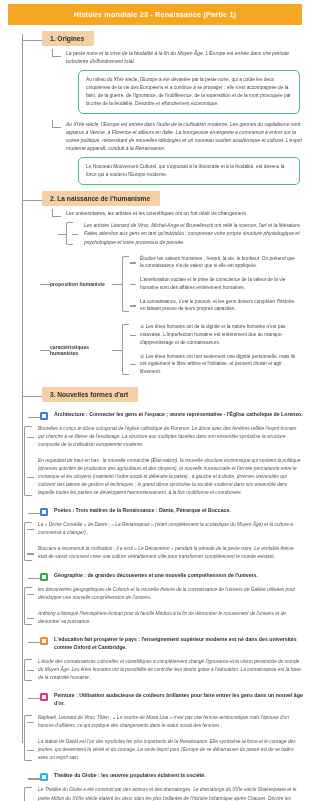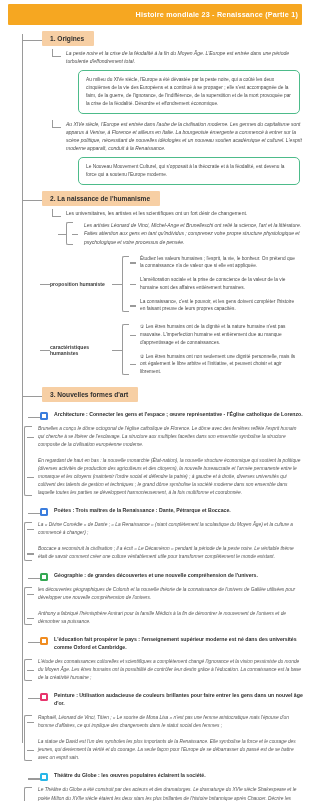--- a/index.html
+++ b/index.html
@@ -11,21 +11,21 @@
   .page{position:relative;width:310px;height:801px;box-sizing:border-box;padding:0;}
 
   
   .titlebar{
     margin:4px 8px 0 8px;
     background:#f6a721;
     color:#ffffff;
     font-weight:bold;
     font-size:7.2px;
     letter-spacing:.2px;
-    text-align:right;
+    text-align:center;
     padding:6px 4px 6px 4px;
     border-radius:1px;
   }
 
   
   .trunk{position:absolute;left:22px;top:30px;width:1.2px;height:709px;background:#9a9a9a;}
 
   .section{position:relative;margin:0;}
   .sec-head-row{position:relative;height:18px;margin-top:6px;}
   .sec-elbow{position:absolute;left:22px;top:9px;width:20px;height:1.2px;background:#9a9a9a;}

